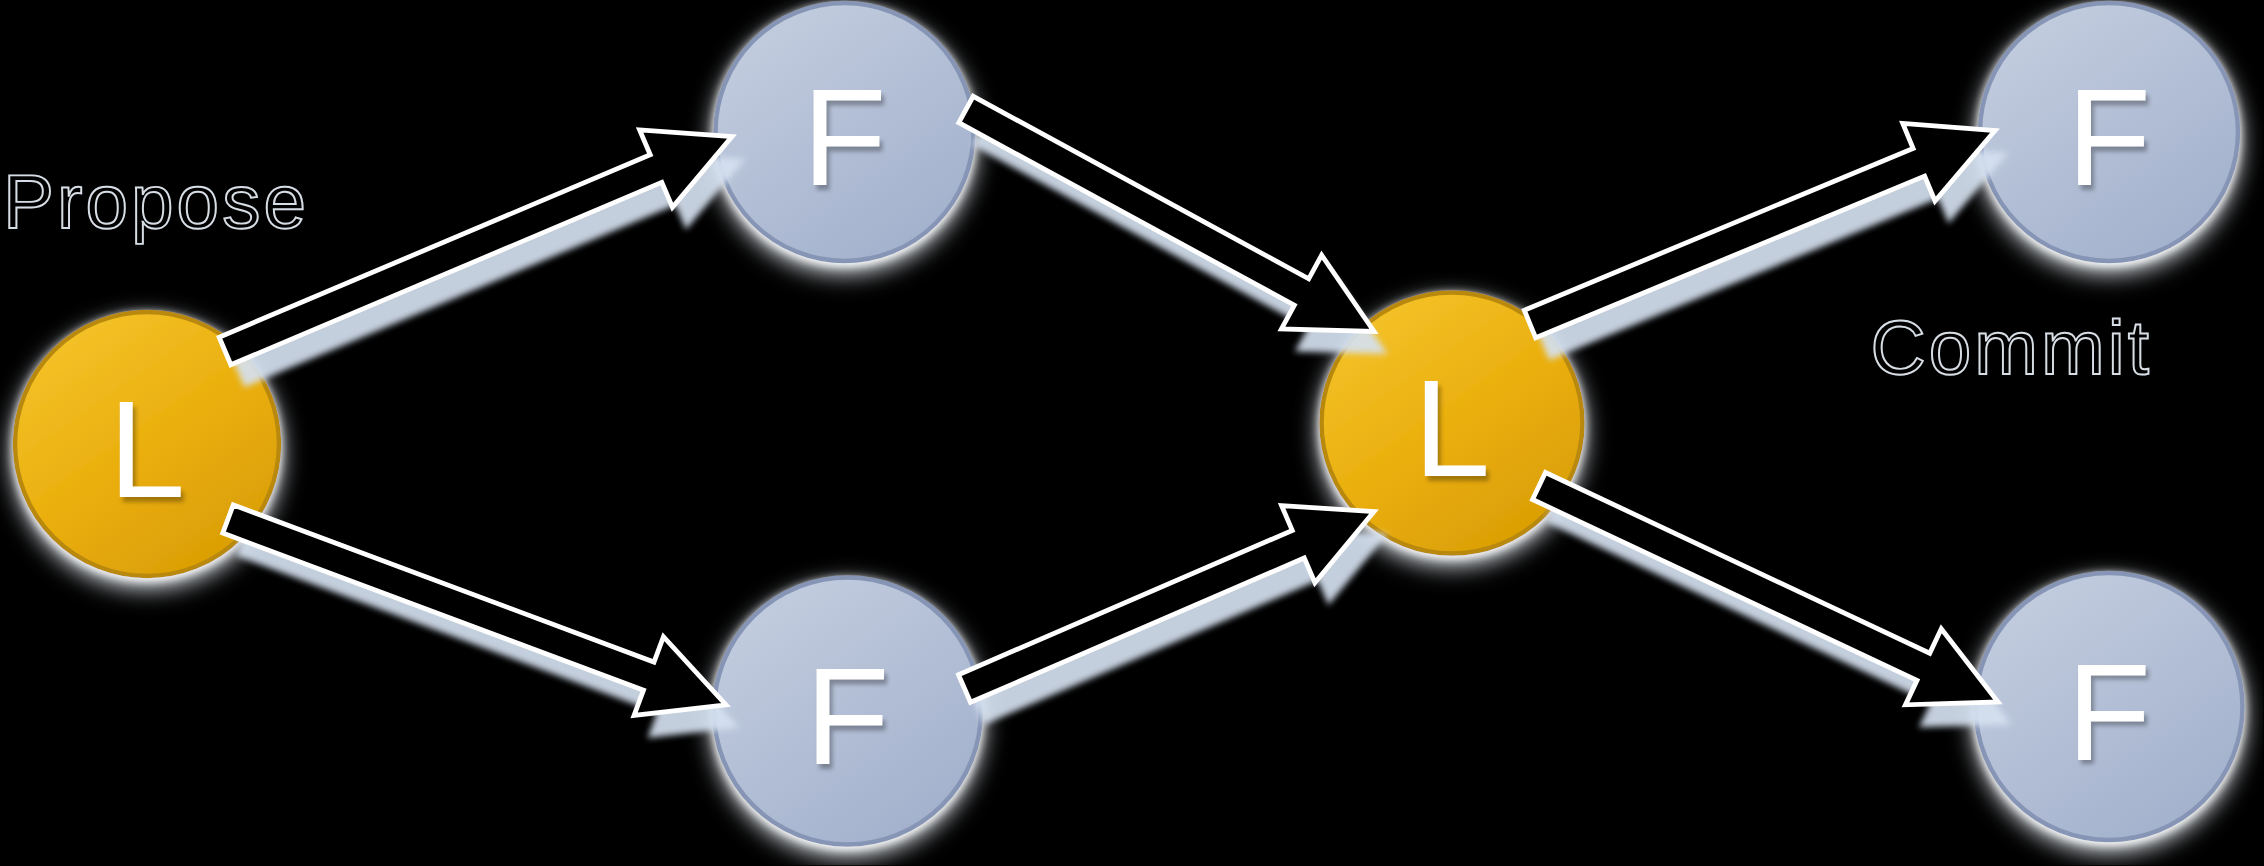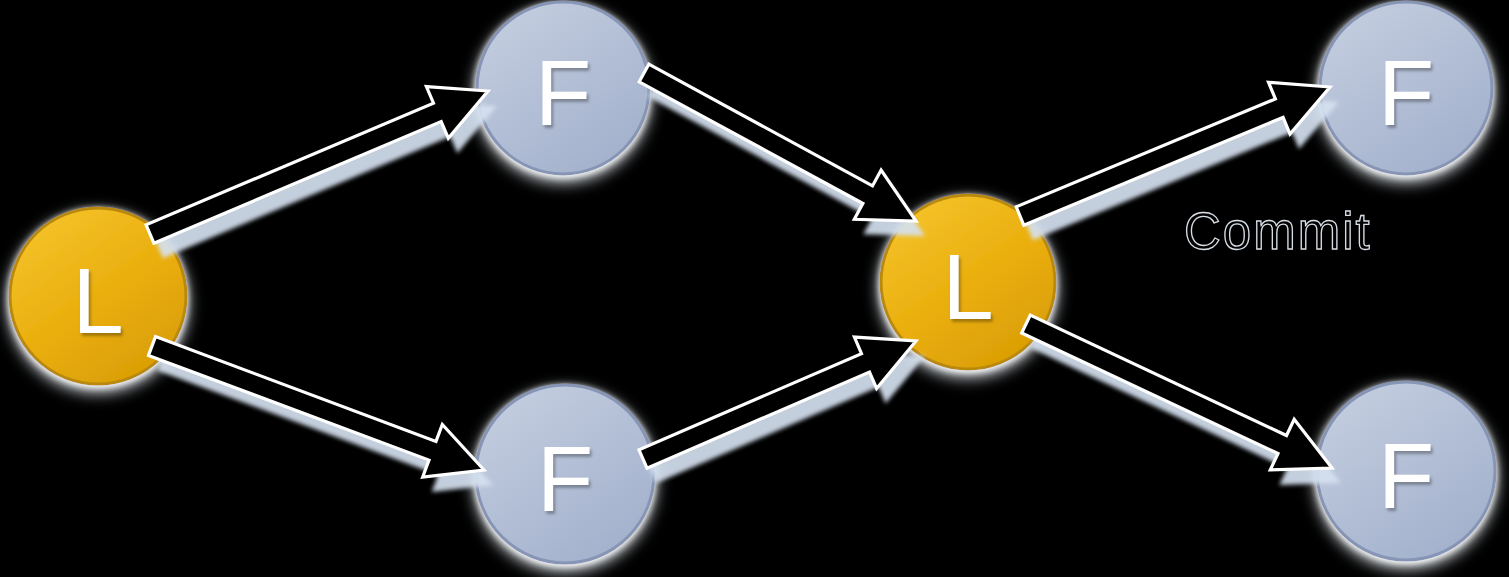--- a/index.html
+++ b/index.html
@@ -94,14 +94,15 @@
     <g id="letters-layer">
         <text x="98" y="296" dy="0.05em" dominant-baseline="central" class="node-letter" fill="#ffffff">L</text>
         <text x="563" y="88" dy="0.05em" dominant-baseline="central" class="node-letter" fill="#ffffff">F</text>
         <text x="565" y="474" dy="0.05em" dominant-baseline="central" class="node-letter" fill="#ffffff">F</text>
         <text x="968" y="282" dy="0.05em" dominant-baseline="central" class="node-letter" fill="#ffffff">L</text>
         <text x="1406" y="88" dy="0.05em" dominant-baseline="central" class="node-letter" fill="#ffffff">F</text>
         <text x="1406" y="471" dy="0.05em" dominant-baseline="central" class="node-letter" fill="#ffffff">F</text>
       </g>
   </svg>
 
-  <div class="phase-label" style="left: 1184px; top: 206px; color: rgb(0, 0, 0); -webkit-text-stroke: 1.3px rgb(215, 221, 228);">Commit</div>
+  <div class="phase-label" style="left: 2px; top: 109px; color: rgb(0, 0, 0); -webkit-text-stroke: 1.3px rgb(215, 221, 228);">Propose</div>
+  <div class="phase-label" style="left: 1247px; top: 206px; color: rgb(0, 0, 0); -webkit-text-stroke: 1.3px rgb(215, 221, 228);">Commit</div>
 </div>
 
 </body></html>

